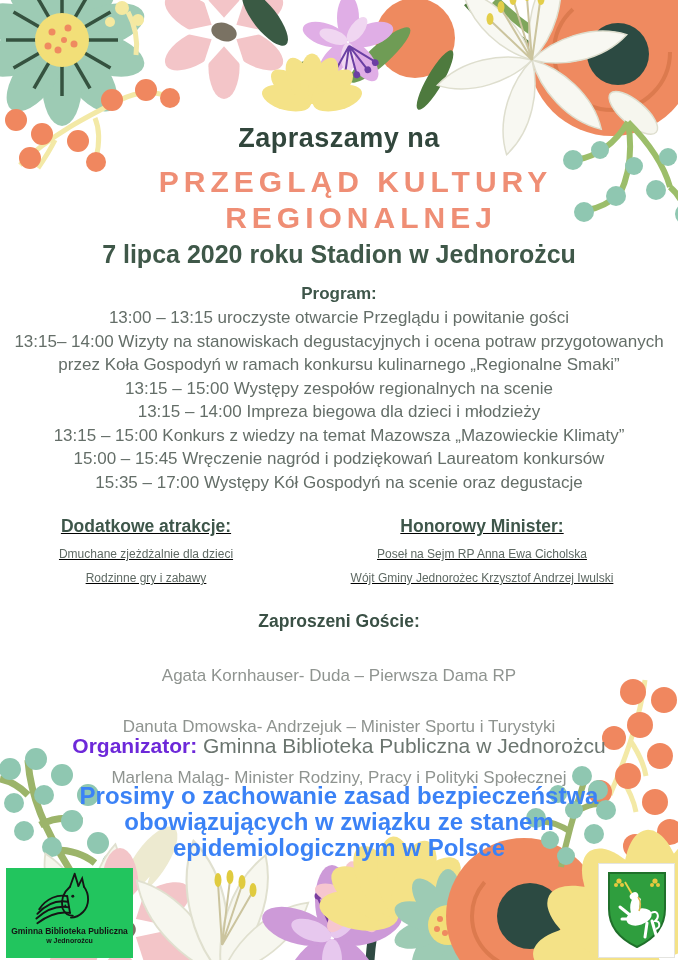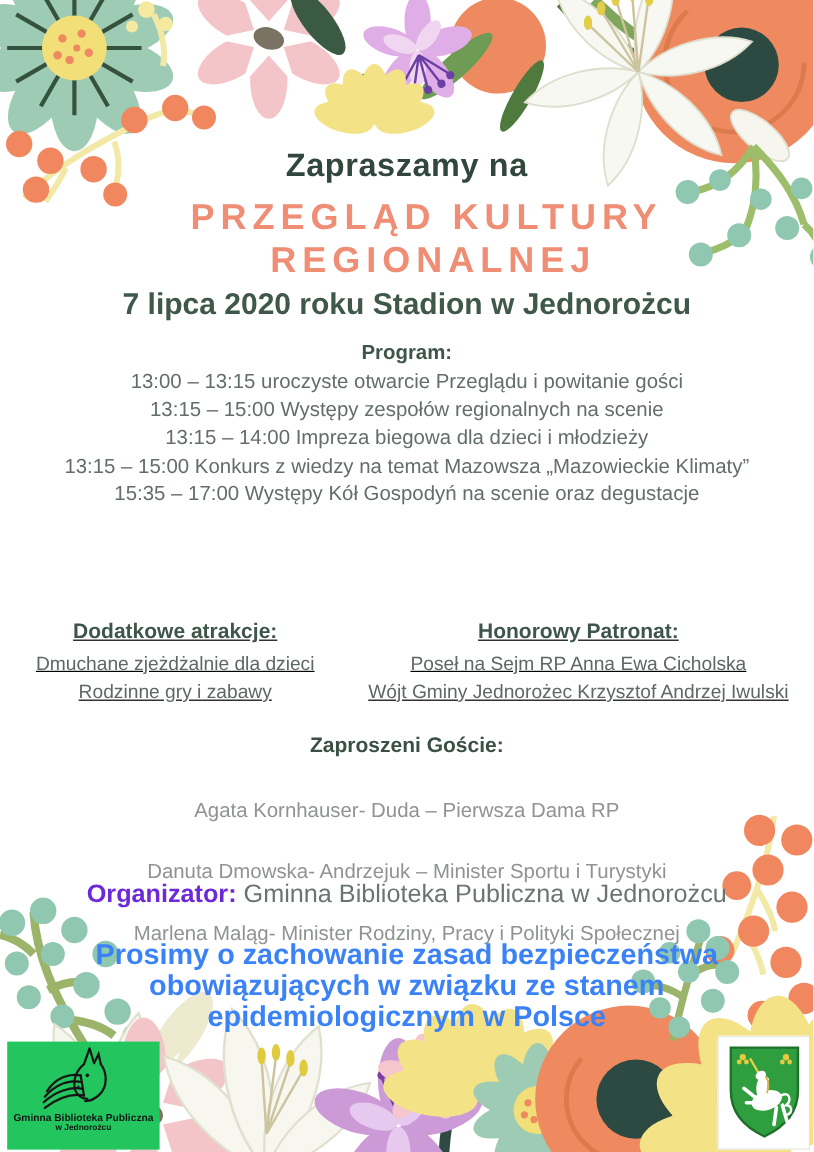--- a/index.html
+++ b/index.html
@@ -13,21 +13,21 @@
   .title2{top:201px;padding-left:44px;}
   .date{top:240px;font-size:25px;font-weight:800;color:#3F5849;}
   .prog-head{top:284px;font-size:17px;font-weight:800;color:#3E564A;}
   .prog-list{top:306px;}
   .prog-item{font-size:17px;line-height:23.5px;color:#646E68;padding:0 6px;}
   .cols{position:absolute;top:516px;left:0;right:0;z-index:2;display:flex;text-decoration:underline;}
   .col{text-align:center;}
   .col-left{width:292px;}
   .col-right{flex:1;padding-right:6px;}
   .col-head{font-size:17.5px;font-weight:800;color:#3E564A;margin-bottom:5px;}
-  .col-item{font-size:16px;line-height:24px;color:#5E6963;}
+  .col-item{font-size:12px;line-height:24px;color:#5E6963;}
   .guests-head{top:611px;font-size:17.5px;font-weight:800;color:#3A5045;}
   .guests-list{top:636px;}
   .guest-item{font-size:17px;line-height:23px;color:#8F9490;margin-top:28px;}
   .organizer{top:734px;font-size:21px;}
   .org-label{font-weight:800;color:#6d28d9;}
   .org-value{color:#6B756F;}
   .notice{top:783px;left:58px;right:58px;font-size:24px;font-weight:800;line-height:26px;color:#3b82f6;}
   .logo-box{position:absolute;left:6px;top:868px;width:127px;height:90px;background:#22c55e;z-index:3;
             display:flex;flex-direction:column;align-items:center;justify-content:flex-start;}
   .logo-art{width:86px;height:56px;margin-top:2px;}
@@ -398,34 +398,36 @@
   </svg>
 
   <div class="txt intro">Zapraszamy na</div>
   <div class="txt title title1">PRZEGLĄD KULTURY</div>
   <div class="txt title title2">REGIONALNEJ</div>
   <div class="txt date">7 lipca 2020 roku Stadion w Jednorożcu</div>
   <div class="txt prog-head">Program:</div>
 
   <div class="txt prog-list">
     <div class="prog-item">13:00 – 13:15 uroczyste otwarcie Przeglądu i powitanie gości</div>
+    <div class="prog-item">13:15– 14:00 Wizyty na stanowiskach degustacyjnych i ocena potraw przygotowanych przez Koła Gospodyń w ramach konkursu kulinarnego „Regionalne Smaki”</div>
     <div class="prog-item">13:15 – 15:00 Występy zespołów regionalnych na scenie</div>
     <div class="prog-item">13:15 – 14:00 Impreza biegowa dla dzieci i młodzieży</div>
     <div class="prog-item">13:15 – 15:00 Konkurs z wiedzy na temat Mazowsza „Mazowieckie Klimaty”</div>
+    <div class="prog-item">15:00 – 15:45 Wręczenie nagród i podziękowań Laureatom konkursów</div>
     <div class="prog-item">15:35 – 17:00 Występy Kół Gospodyń na scenie oraz degustacje</div>
   </div>
 
   <div class="cols">
     <div class="col col-left">
       <div class="col-head">Dodatkowe atrakcje:</div>
       <div class="col-item">Dmuchane zjeżdżalnie dla dzieci</div>
       <div class="col-item">Rodzinne gry i zabawy</div>
     </div>
     <div class="col col-right">
-      <div class="col-head">Honorowy Patronat:</div>
+      <div class="col-head">Honorowy Minister:</div>
       <div class="col-item">Poseł na Sejm RP Anna Ewa Cicholska</div>
       <div class="col-item">Wójt Gminy Jednorożec Krzysztof Andrzej Iwulski</div>
     </div>
   </div>
 
   <div class="txt guests-head">Zaproszeni Goście:</div>
   <div class="txt guests-list">
     <div class="guest-item">Agata Kornhauser- Duda – Pierwsza Dama RP</div>
     <div class="guest-item">Danuta Dmowska- Andrzejuk – Minister Sportu i Turystyki</div>
     <div class="guest-item">Marlena Maląg- Minister Rodziny, Pracy i Polityki Społecznej</div>

